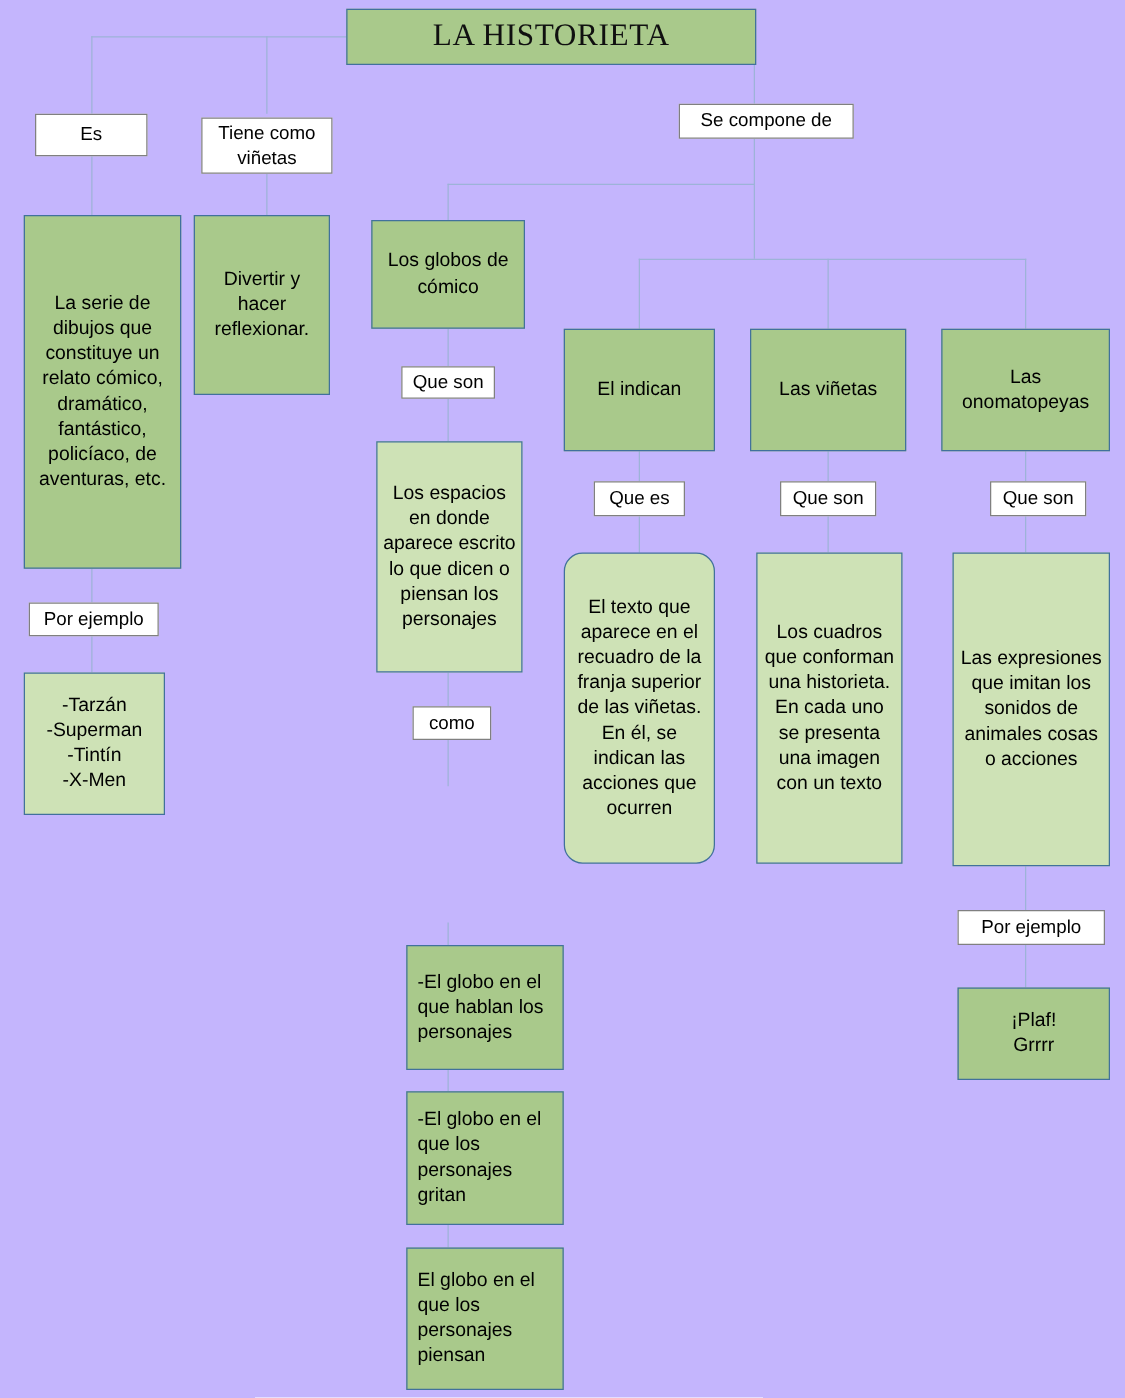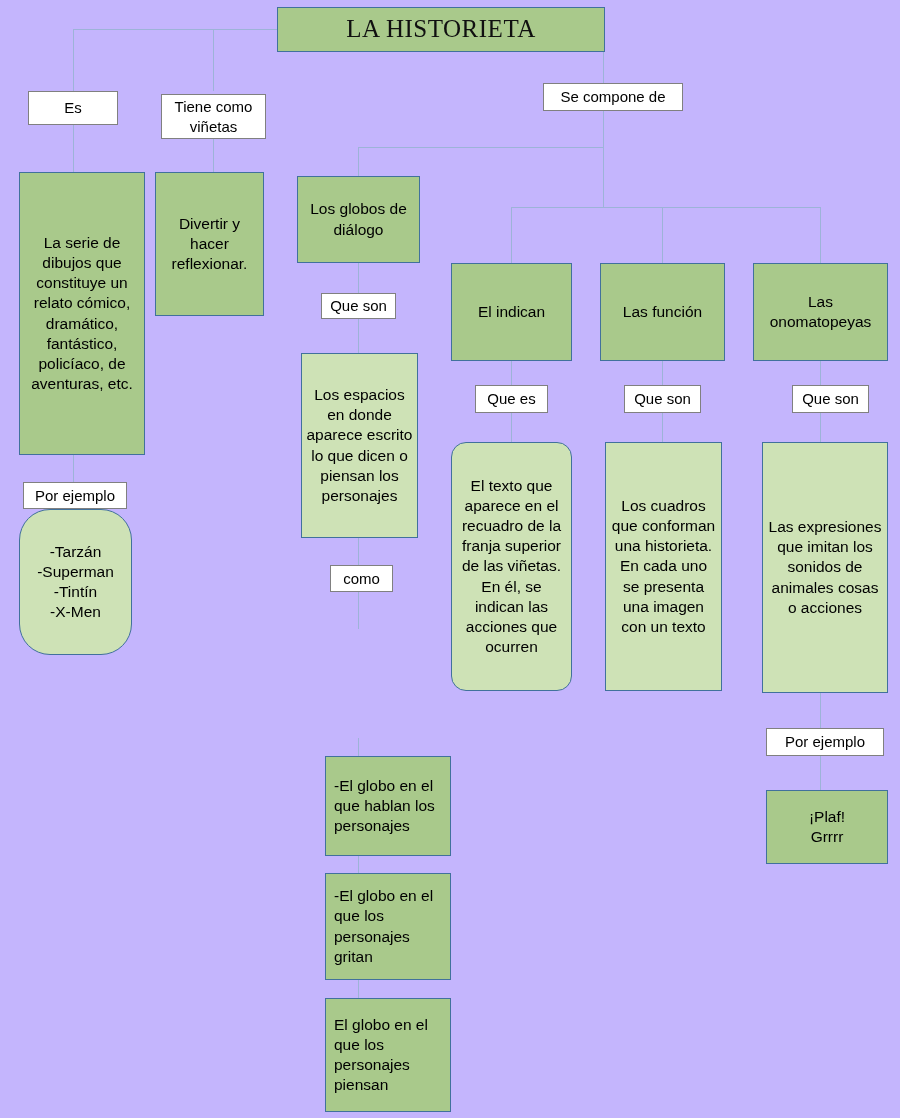--- a/index.html
+++ b/index.html
@@ -122,53 +122,53 @@
   <div class="conn v" style="left:820px; top:756px; height:34px;"></div>
 
   <div class="node title" style="left:277px; top:7px; width:328px; height:45px;">LA HISTORIETA</div>
 
   <div class="node label" style="left:28px; top:91px; width:90px; height:34px;">Es</div>
 
   <div class="node green" style="left:19px; top:172px; width:126px; height:283px;">La serie de dibujos que constituye un relato cómico, dramático, fantástico, policíaco, de aventuras, etc.</div>
 
   <div class="node label" style="left:23px; top:482px; width:104px; height:27px;">Por ejemplo</div>
 
-  <div class="node green-light" style="left:19px; top:509px; width:113px; height:146px;border-radius:31px;">-Tarzán
+  <div class="node green-light" style="left:19px; top:538px; width:113px; height:114px;">-Tarzán
 -Superman
 -Tintín
 -X-Men</div>
 
   <div class="node label" style="left:161px; top:94px; width:105px; height:45px;">Tiene como viñetas</div>
 
   <div class="node green" style="left:155px; top:172px; width:109px; height:144px;">Divertir y hacer reflexionar.</div>
 
   <div class="node label" style="left:543px; top:83px; width:140px; height:28px;">Se compone de</div>
 
-  <div class="node green" style="left:297px; top:176px; width:123px; height:87px;">Los globos de diálogo</div>
+  <div class="node green" style="left:297px; top:176px; width:123px; height:87px;">Los globos de cómico</div>
 
   <div class="node label" style="left:321px; top:293px; width:75px; height:26px;">Que son</div>
 
   <div class="node green-light" style="left:301px; top:353px; width:117px; height:185px;">Los espacios en donde aparece escrito lo que dicen o piensan los personajes</div>
 
   <div class="node label" style="left:330px; top:565px; width:63px; height:27px;">como</div>
 
 
   <div class="node green left-align" style="left:297px; top:756px; width:126px; height:100px;">-El globo en el que hablan los personajes</div>
 
   <div class="node green left-align" style="left:297px; top:873px; width:126px; height:107px;">-El globo en el que los personajes gritan</div>
 
   <div class="node green left-align" style="left:297px; top:998px; width:126px; height:114px;">El globo en el que los personajes piensan</div>
 
   <div class="node green" style="left:451px; top:263px; width:121px; height:98px;">El indican</div>
 
   <div class="node label" style="left:475px; top:385px; width:73px; height:28px;">Que es</div>
 
   <div class="node green-light" style="left:451px; top:442px; width:121px; height:249px;border-radius:15px;">El texto que aparece en el recuadro de la franja superior de las viñetas. En él, se indican las acciones que ocurren</div>
 
-  <div class="node green" style="left:600px; top:263px; width:125px; height:98px;">Las función</div>
+  <div class="node green" style="left:600px; top:263px; width:125px; height:98px;">Las viñetas</div>
 
   <div class="node label" style="left:624px; top:385px; width:77px; height:28px;">Que son</div>
 
   <div class="node green-light" style="left:605px; top:442px; width:117px; height:249px;">Los cuadros que conforman una historieta. En cada uno se presenta una imagen con un texto</div>
 
   <div class="node green" style="left:753px; top:263px; width:135px; height:98px;">Las onomatopeyas</div>
 
   <div class="node label" style="left:792px; top:385px; width:77px; height:28px;">Que son</div>
 
   <div class="node green-light" style="left:762px; top:442px; width:126px; height:251px;">Las expresiones que imitan los sonidos de animales cosas o acciones</div>

